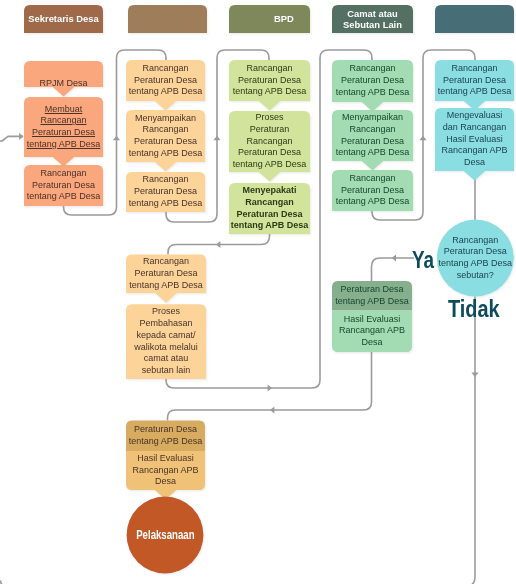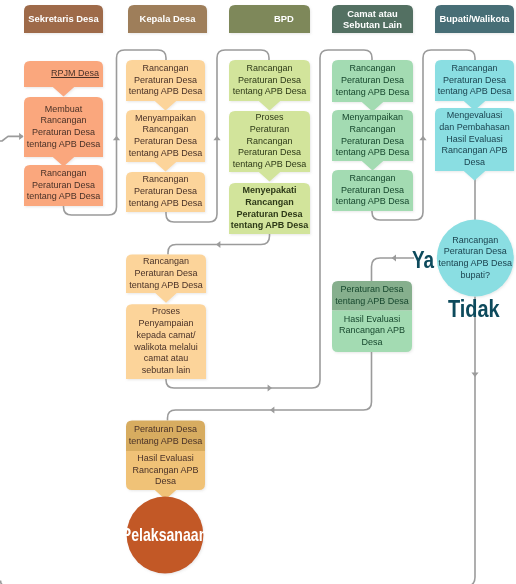--- a/index.html
+++ b/index.html
@@ -151,39 +151,33 @@
         </g>
         <g filter="url(#softshadow)">
           <path d="M 441 5 L 508 5 Q 514 5 514 11 L 514 33 L 435 33 L 435 11 Q 435 5 441 5 Z" fill="#476e76"></path>
         </g>
       </g>
     </svg>
   <div class="layer">
     <div class="lane-header" style="left: 24px; top: 5px; width: 79px; height: 28px; color: rgb(255, 255, 255);">
       <span class="ln">Sekretaris Desa</span>
     </div>
-    <div class="lane-header" style="left: 128px; top: 5px; width: 79px; height: 28px; color: rgb(255, 255, 255);">
-      <span class="ln">Kepala Desa</span>
-    </div>
     <div class="lane-header" style="left: 229px; top: 5px; width: 89px; height: 28px; color: rgb(255, 255, 255); padding-left: 21px;">
       <span class="ln">BPD</span>
     </div>
     <div class="lane-header" style="left: 332px; top: 5px; width: 81px; height: 28px; color: rgb(255, 255, 255);">
       <span class="ln">Camat atau</span>
       <span class="ln">Sebutan Lain</span>
     </div>
-    <div class="lane-header" style="left: 435px; top: 5px; width: 79px; height: 28px; color: rgb(255, 255, 255);">
-      <span class="ln">Bupati/Walikota</span>
-    </div>
   </div>
   <div class="layer">
-    <div class="node-box tag" style="left: 24px; top: 61px; width: 102px; height: 26px; color: rgb(74, 50, 40); text-decoration: underline;">
+    <div class="node-box tag" style="left: 24px; top: 71px; width: 79px; height: 26px; color: rgb(74, 50, 40);">
       <span class="ln">RPJM Desa</span>
     </div>
-    <div class="node-box tag" style="left: 24px; top: 97px; width: 79px; height: 60px; color: rgb(74, 50, 40);">
+    <div class="node-box tag" style="left: 24px; top: 97px; width: 79px; height: 60px; color: rgb(74, 50, 40); text-decoration: underline;">
       <span class="ln">Membuat</span>
       <span class="ln">Rancangan</span>
       <span class="ln">Peraturan Desa</span>
       <span class="ln">tentang APB Desa</span>
     </div>
     <div class="node-box tag" style="left: 24px; top: 165px; width: 79px; height: 41px; color: rgb(74, 50, 40);">
       <span class="ln">Rancangan</span>
       <span class="ln">Peraturan Desa</span>
       <span class="ln">tentang APB Desa</span>
     </div>
@@ -237,67 +231,67 @@
       <span class="ln">Peraturan Desa</span>
       <span class="ln">tentang APB Desa</span>
     </div>
     <div class="node-box tag" style="left: 435px; top: 60px; width: 79px; height: 41px; color: rgb(28, 68, 80);">
       <span class="ln">Rancangan</span>
       <span class="ln">Peraturan Desa</span>
       <span class="ln">tentang APB Desa</span>
     </div>
     <div class="node-box tag" style="left: 435px; top: 108px; width: 79px; height: 63px; color: rgb(28, 68, 80);">
       <span class="ln">Mengevaluasi</span>
-      <span class="ln">dan Pembahasan</span>
+      <span class="ln">dan Rancangan</span>
       <span class="ln">Hasil Evaluasi</span>
       <span class="ln">Rancangan APB</span>
       <span class="ln">Desa</span>
     </div>
     <div class="node-box decision" style="left: 436.8px; top: 219.5px; width: 77px; height: 77px; color: rgb(28, 68, 80);">
       <span class="ln">Rancangan</span>
       <span class="ln">Peraturan Desa</span>
       <span class="ln">tentang APB Desa</span>
-      <span class="ln">bupati?</span>
+      <span class="ln">sebutan?</span>
     </div>
     <div class="node-box split" style="left: 332px; top: 281px; width: 80px; height: 71px; color: rgb(23, 72, 46);">
       <div class="seg seg-top" style="height: 29.5px;">
         <span class="ln">Peraturan Desa</span>
         <span class="ln">tentang APB Desa</span>
       </div>
       <div class="seg seg-bottom" style="height: 41.5px;">
         <span class="ln">Hasil Evaluasi</span>
         <span class="ln">Rancangan APB</span>
         <span class="ln">Desa</span>
       </div>
     </div>
     <div class="node-box tag" style="left: 126px; top: 254.5px; width: 80px; height: 38.6px; color: rgb(74, 50, 40);">
       <span class="ln">Rancangan</span>
       <span class="ln">Peraturan Desa</span>
       <span class="ln">tentang APB Desa</span>
     </div>
     <div class="node-box tag" style="left: 126px; top: 304.2px; width: 80px; height: 74.7px; color: rgb(74, 50, 40);">
       <span class="ln">Proses</span>
-      <span class="ln">Penyampaian</span>
+      <span class="ln">Pembahasan</span>
       <span class="ln">kepada camat/</span>
       <span class="ln">walikota melalui</span>
       <span class="ln">camat atau</span>
       <span class="ln">sebutan lain</span>
     </div>
     <div class="node-box split" style="left: 126px; top: 420.4px; width: 79px; height: 69.6px; color: rgb(74, 50, 40);">
       <div class="seg seg-top" style="height: 30.5px;">
         <span class="ln">Peraturan Desa</span>
         <span class="ln">tentang APB Desa</span>
       </div>
       <div class="seg seg-bottom" style="height: 39.1px;">
         <span class="ln">Hasil Evaluasi</span>
         <span class="ln">Rancangan APB</span>
         <span class="ln">Desa</span>
       </div>
     </div>
-    <div class="node-box terminator" style="left: 126.6px; top: 496.6px; width: 76.8px; height: 76.8px; color: rgb(255, 255, 255); font-size: 19px;">
+    <div class="node-box terminator" style="left: 126.6px; top: 496.6px; width: 76.8px; height: 76.8px; color: rgb(255, 255, 255); font-size: 13px;">
       <span class="ln" style="display: inline-block; transform: scaleX(0.741627);">Pelaksanaan</span>
     </div>
   </div>
   <div class="layer">
     <div class="branch-label" style="left: 412px; top: 247.682px; font-size: 24.2px; color: rgb(13, 74, 92); width: 22.8px; transform: scaleX(0.780822); transform-origin: left top;"><span>Ya</span></div>
     <div class="branch-label" style="left: 448px; top: 297.166px; font-size: 24.6px; color: rgb(13, 74, 92); width: 54.6px; transform: scaleX(0.810089); transform-origin: left top;"><span>Tidak</span></div>
   </div>
 </div>
 
 </body></html>

